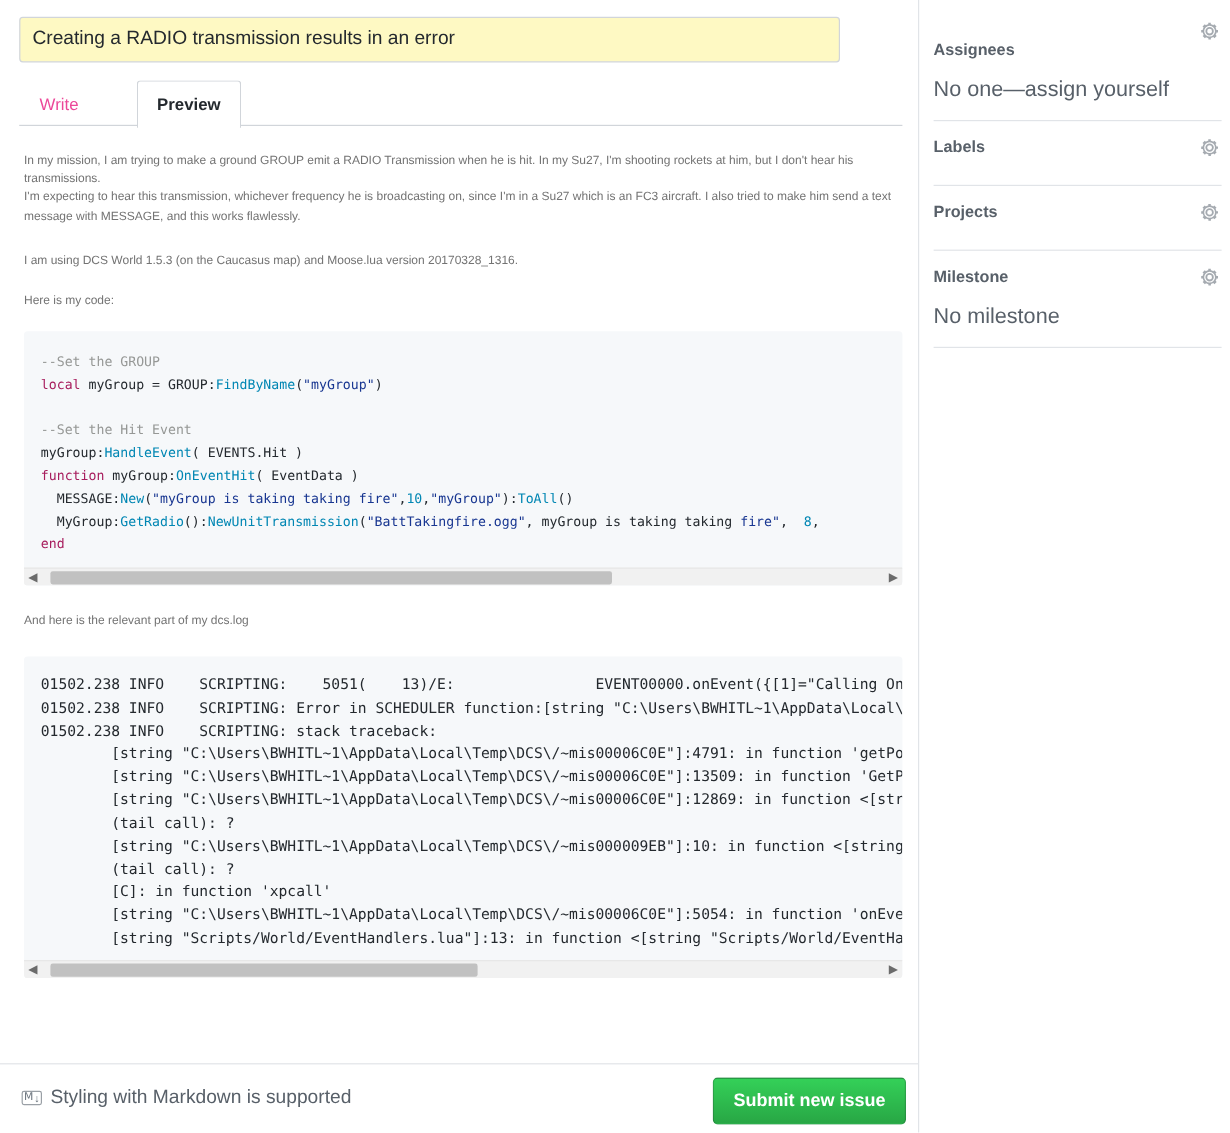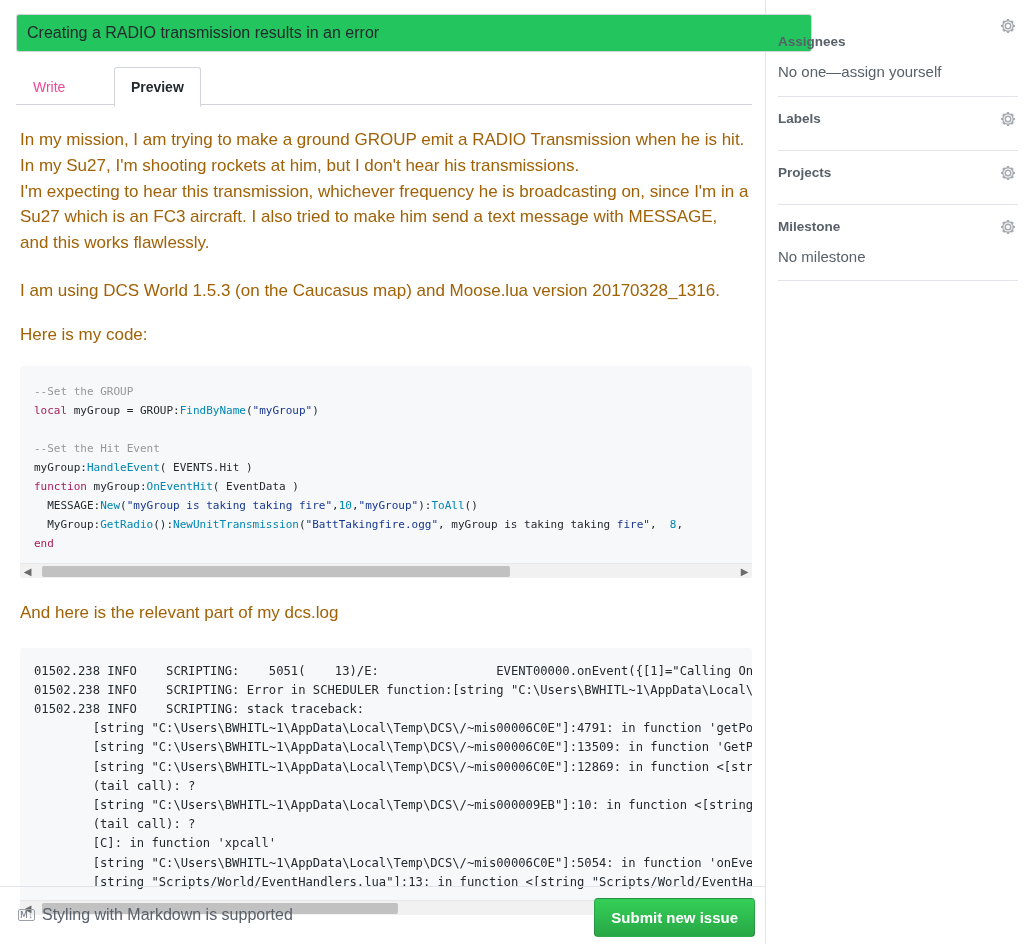--- a/index.html
+++ b/index.html
@@ -24,25 +24,25 @@
     width: 766px;
     height: 944px;
     background: #ffffff;
     border-right: 1px solid #e1e4e8;
   }
 
   .title-row {
     padding: 14px 12px 0 16px;
   }
   .title-input {
-    width: 796px;
+    width: 684px;
     height: 38px;
     border: 1px solid #d1d5da;
     border-radius: 3px;
-    background: #22c55e;
+    background: #fef9c3;
     font-size: 16px;
     color: #24292e;
     padding: 6px 10px;
     font-family: "Liberation Sans", sans-serif;
     outline: none;
   }
 
   .tabs {
     position: relative;
     margin: 14px 0 0 16px;
@@ -71,24 +71,24 @@
     border-radius: 3px 3px 0 0;
     color: #24292e;
     font-weight: bold;
     margin-left: 27px;
   }
 
   .body-area {
     padding: 0 16px;
   }
   .para {
-    font-size: 17px;
+    font-size: 10px;
     line-height: 1.52;
     margin: 22px 0 0 4px;
-    color: #a16207;
+    color: #737373;
     max-width: 734px;
   }
   .para.tight { margin-top: 18px; }
 
   
   .codebox {
     position: relative;
     margin: 18px 0 0 4px;
     width: 732px;
     background: #f6f8fa;
@@ -216,21 +216,21 @@
     position: relative;
   }
   .side-section:first-child { padding-top: 34px; }
   .side-head {
     font-size: 13.5px;
     font-weight: bold;
     color: #586069;
     margin-bottom: 12px;
   }
   .side-body {
-    font-size: 15px;
+    font-size: 18px;
     color: #586069;
     line-height: 1.5;
   }
   .gear {
     position: absolute;
     right: 2px; top: 14px;
     width: 16px; height: 16px;
     cursor: pointer;
     opacity: .6;
   }

